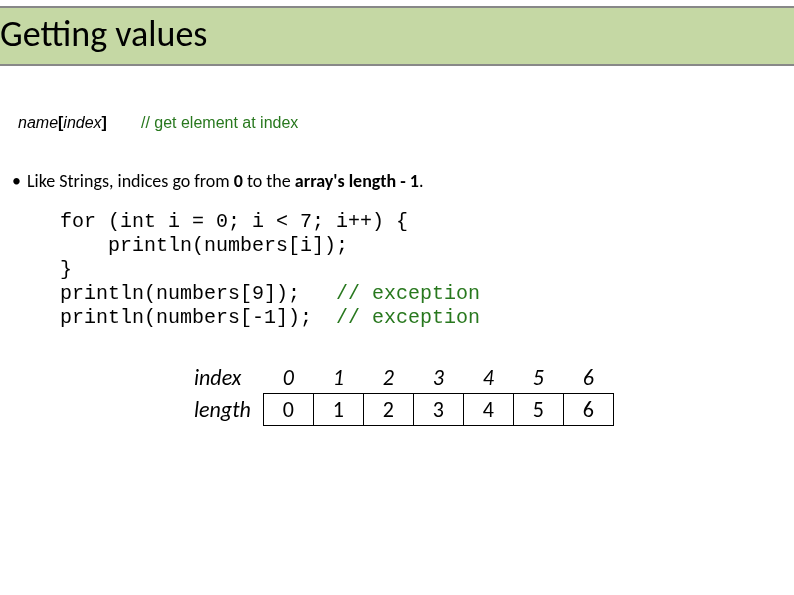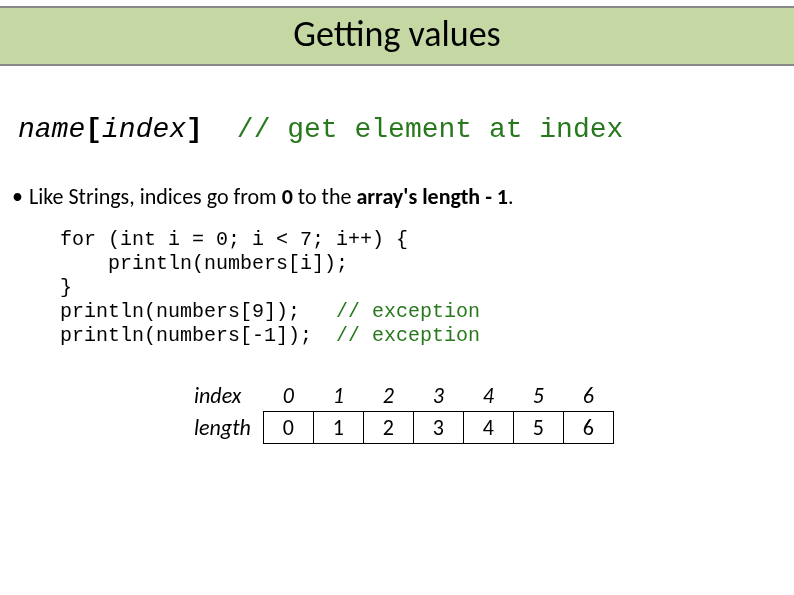--- a/index.html
+++ b/index.html
@@ -10,53 +10,52 @@
     background: #ffffff;
     position: relative;
     overflow: hidden;
   }
   .title-banner {
     width: 100%;
     background: #c5d8a4;
     border-top: 2px solid #888;
     border-bottom: 2px solid #888;
     padding: 4px 0 8px 0;
-    text-align: center;
     margin-top: 6px;
   }
   .title-banner h1 {
     font-size: 36px;
     font-weight: 400;
     color: #000;
   }
   .syntax-line {
     margin: 48px 0 4px 18px;
-    font-size: 28px;
-    font-family: Liberation Mono, monospace;
+    font-size: 16px;
+    font-family: Liberation Sans, sans-serif;
   }
   .syntax-line .italic-name {
     font-style: italic;
     color: #000;
   }
   .syntax-line .bracket {
     font-style: normal;
     font-weight: bold;
     color: #000;
   }
   .syntax-line .italic-index {
     font-style: italic;
     color: #000;
   }
   .syntax-line .comment {
     color: #28781e;
     padding-left: 34px;
   }
   .bullet-line {
     margin: 38px 0 0 12px;
-    font-size: 22px;
+    font-size: 18px;
     color: #000;
   }
   .bullet-line .bullet { padding-right: 6px; }
   .bullet-line .bold { font-weight: bold; }
   .code-block {
     margin: 18px 0 0 60px;
     font-family: Consolas, "Courier New", monospace;
     font-size: 20px;
     line-height: 1.2;
     color: #000;

